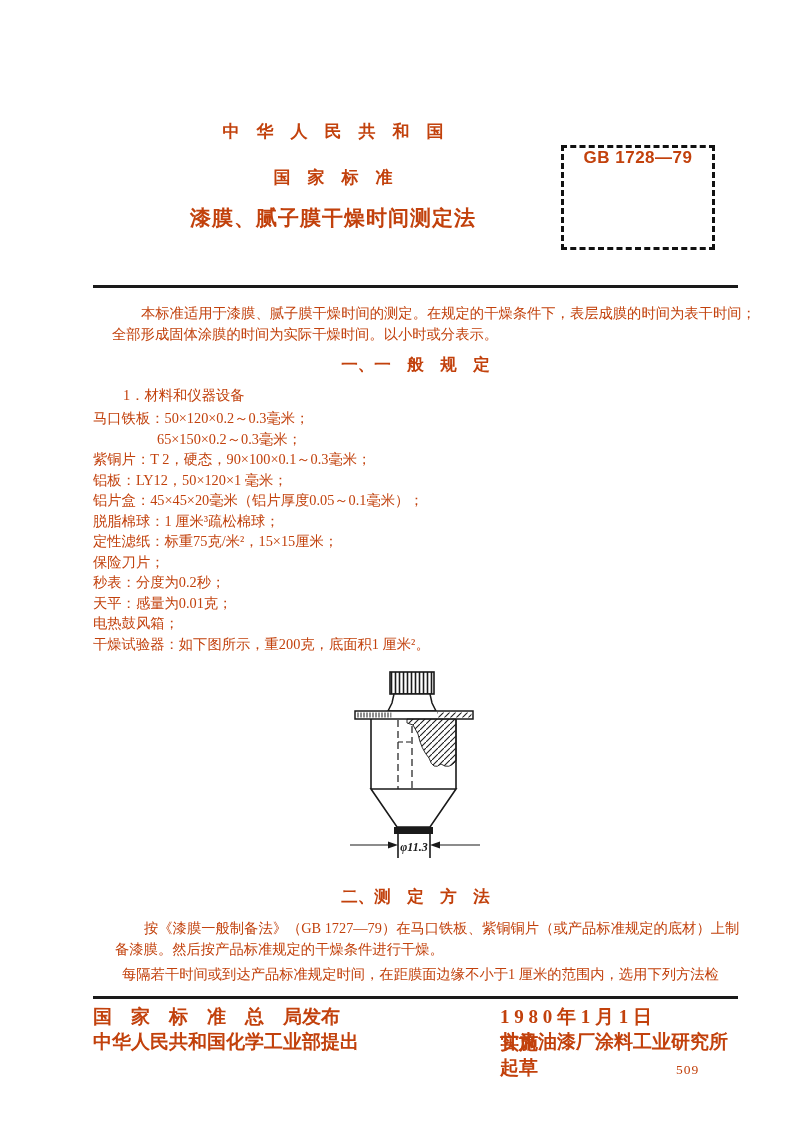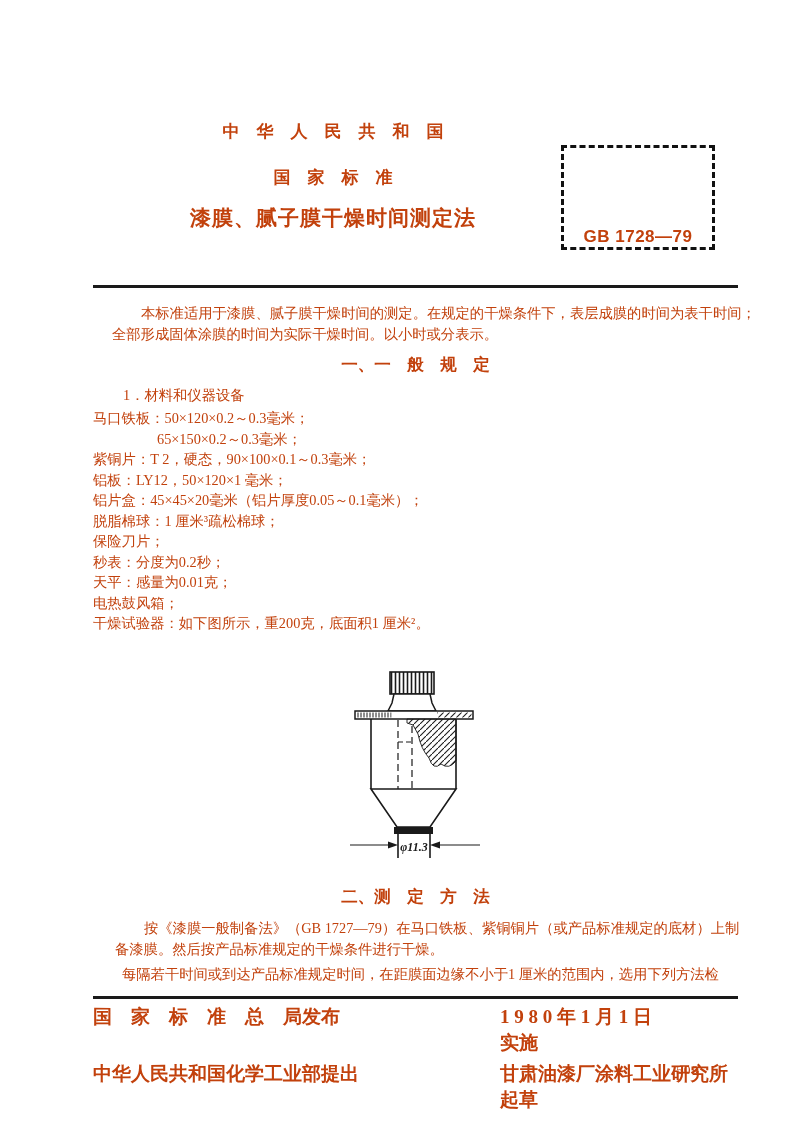--- a/index.html
+++ b/index.html
@@ -12,21 +12,21 @@
   .abs { position:absolute; }
 
   
   .hdr-block { left:93px; width:480px; text-align:center; }
   .hdr-country { top:120px; font-size:17px; font-weight:bold; }
   .hdr-doctype { top:166px; font-size:17px; font-weight:bold; }
   .hdr-title   { top:204px; font-size:21px; font-weight:bold; letter-spacing:1px; }
   .gb-box {
     left:561px; top:145px; width:148px; height:99px;
     border:3px dashed #111;
-    display:flex; align-items:flex-end; justify-content:center;
+    display:flex; align-items:flex-start; justify-content:center;
   }
   .gb-code { font-size:17px; font-weight:bold; letter-spacing:0.5px;
              font-family:"Liberation Sans","DejaVu Sans",sans-serif; }
 
   
   .rule { left:93px; width:645px; height:3px; background:#1a1a1a; }
   .rule-top { top:285px; }
   .rule-bottom { top:996px; }
 
   
@@ -45,21 +45,21 @@
   .para1 { top:918px;margin-left:22px; }
   .para2 { top:964px; }
 
   
   .apparatus { left:330px; top:664px; }
 
   
   .footer-row { left:93px; width:645px; display:flex; justify-content:space-between;
                 font-size:19px; font-weight:bold; }
   .footer-row-1 { top:1004px; }
-  .footer-row-2 { top:1029px;margin-top:32px; }
+  .footer-row-2 { top:1029px; }
   .f-left  { width:206px; display:flex; justify-content:space-between; white-space:nowrap; }
   .f-right { width:238px; display:flex; justify-content:space-between; white-space:nowrap;flex-direction:column; }
   .page-num { left:676px; top:1062px; font-size:13.5px; letter-spacing:1px; }
 </style>
 </head>
 <body>
 
 <div class="page">
 
   <div class="abs hdr-block hdr-country">中　华　人　民　共　和　国</div>
@@ -79,20 +79,21 @@
   <div class="abs sec-heading heading-1">一、一　般　规　定</div>
   <div class="abs subheading">1．材料和仪器设备</div>
 
   <div class="abs bodytext materials">
     <div>马口铁板：50×120×0.2～0.3毫米；</div>
     <div class="cont">65×150×0.2～0.3毫米；</div>
     <div>紫铜片：T 2，硬态，90×100×0.1～0.3毫米；</div>
     <div>铝板：LY12，50×120×1 毫米；</div>
     <div>铝片盒：45×45×20毫米（铝片厚度0.05～0.1毫米）；</div>
     <div>脱脂棉球：1 厘米³疏松棉球；</div>
+    <div>定性滤纸：标重75克/米²，15×15厘米；</div>
     <div>保险刀片；</div>
     <div>秒表：分度为0.2秒；</div>
     <div>天平：感量为0.01克；</div>
     <div>电热鼓风箱；</div>
     <div>干燥试验器：如下图所示，重200克，底面积1 厘米²。</div>
   </div>
 
   <svg class="abs apparatus" width="170" height="204" viewBox="0 0 170 204">
     <defs>
       <pattern id="knurl" patternUnits="userSpaceOnUse" width="4" height="4">

